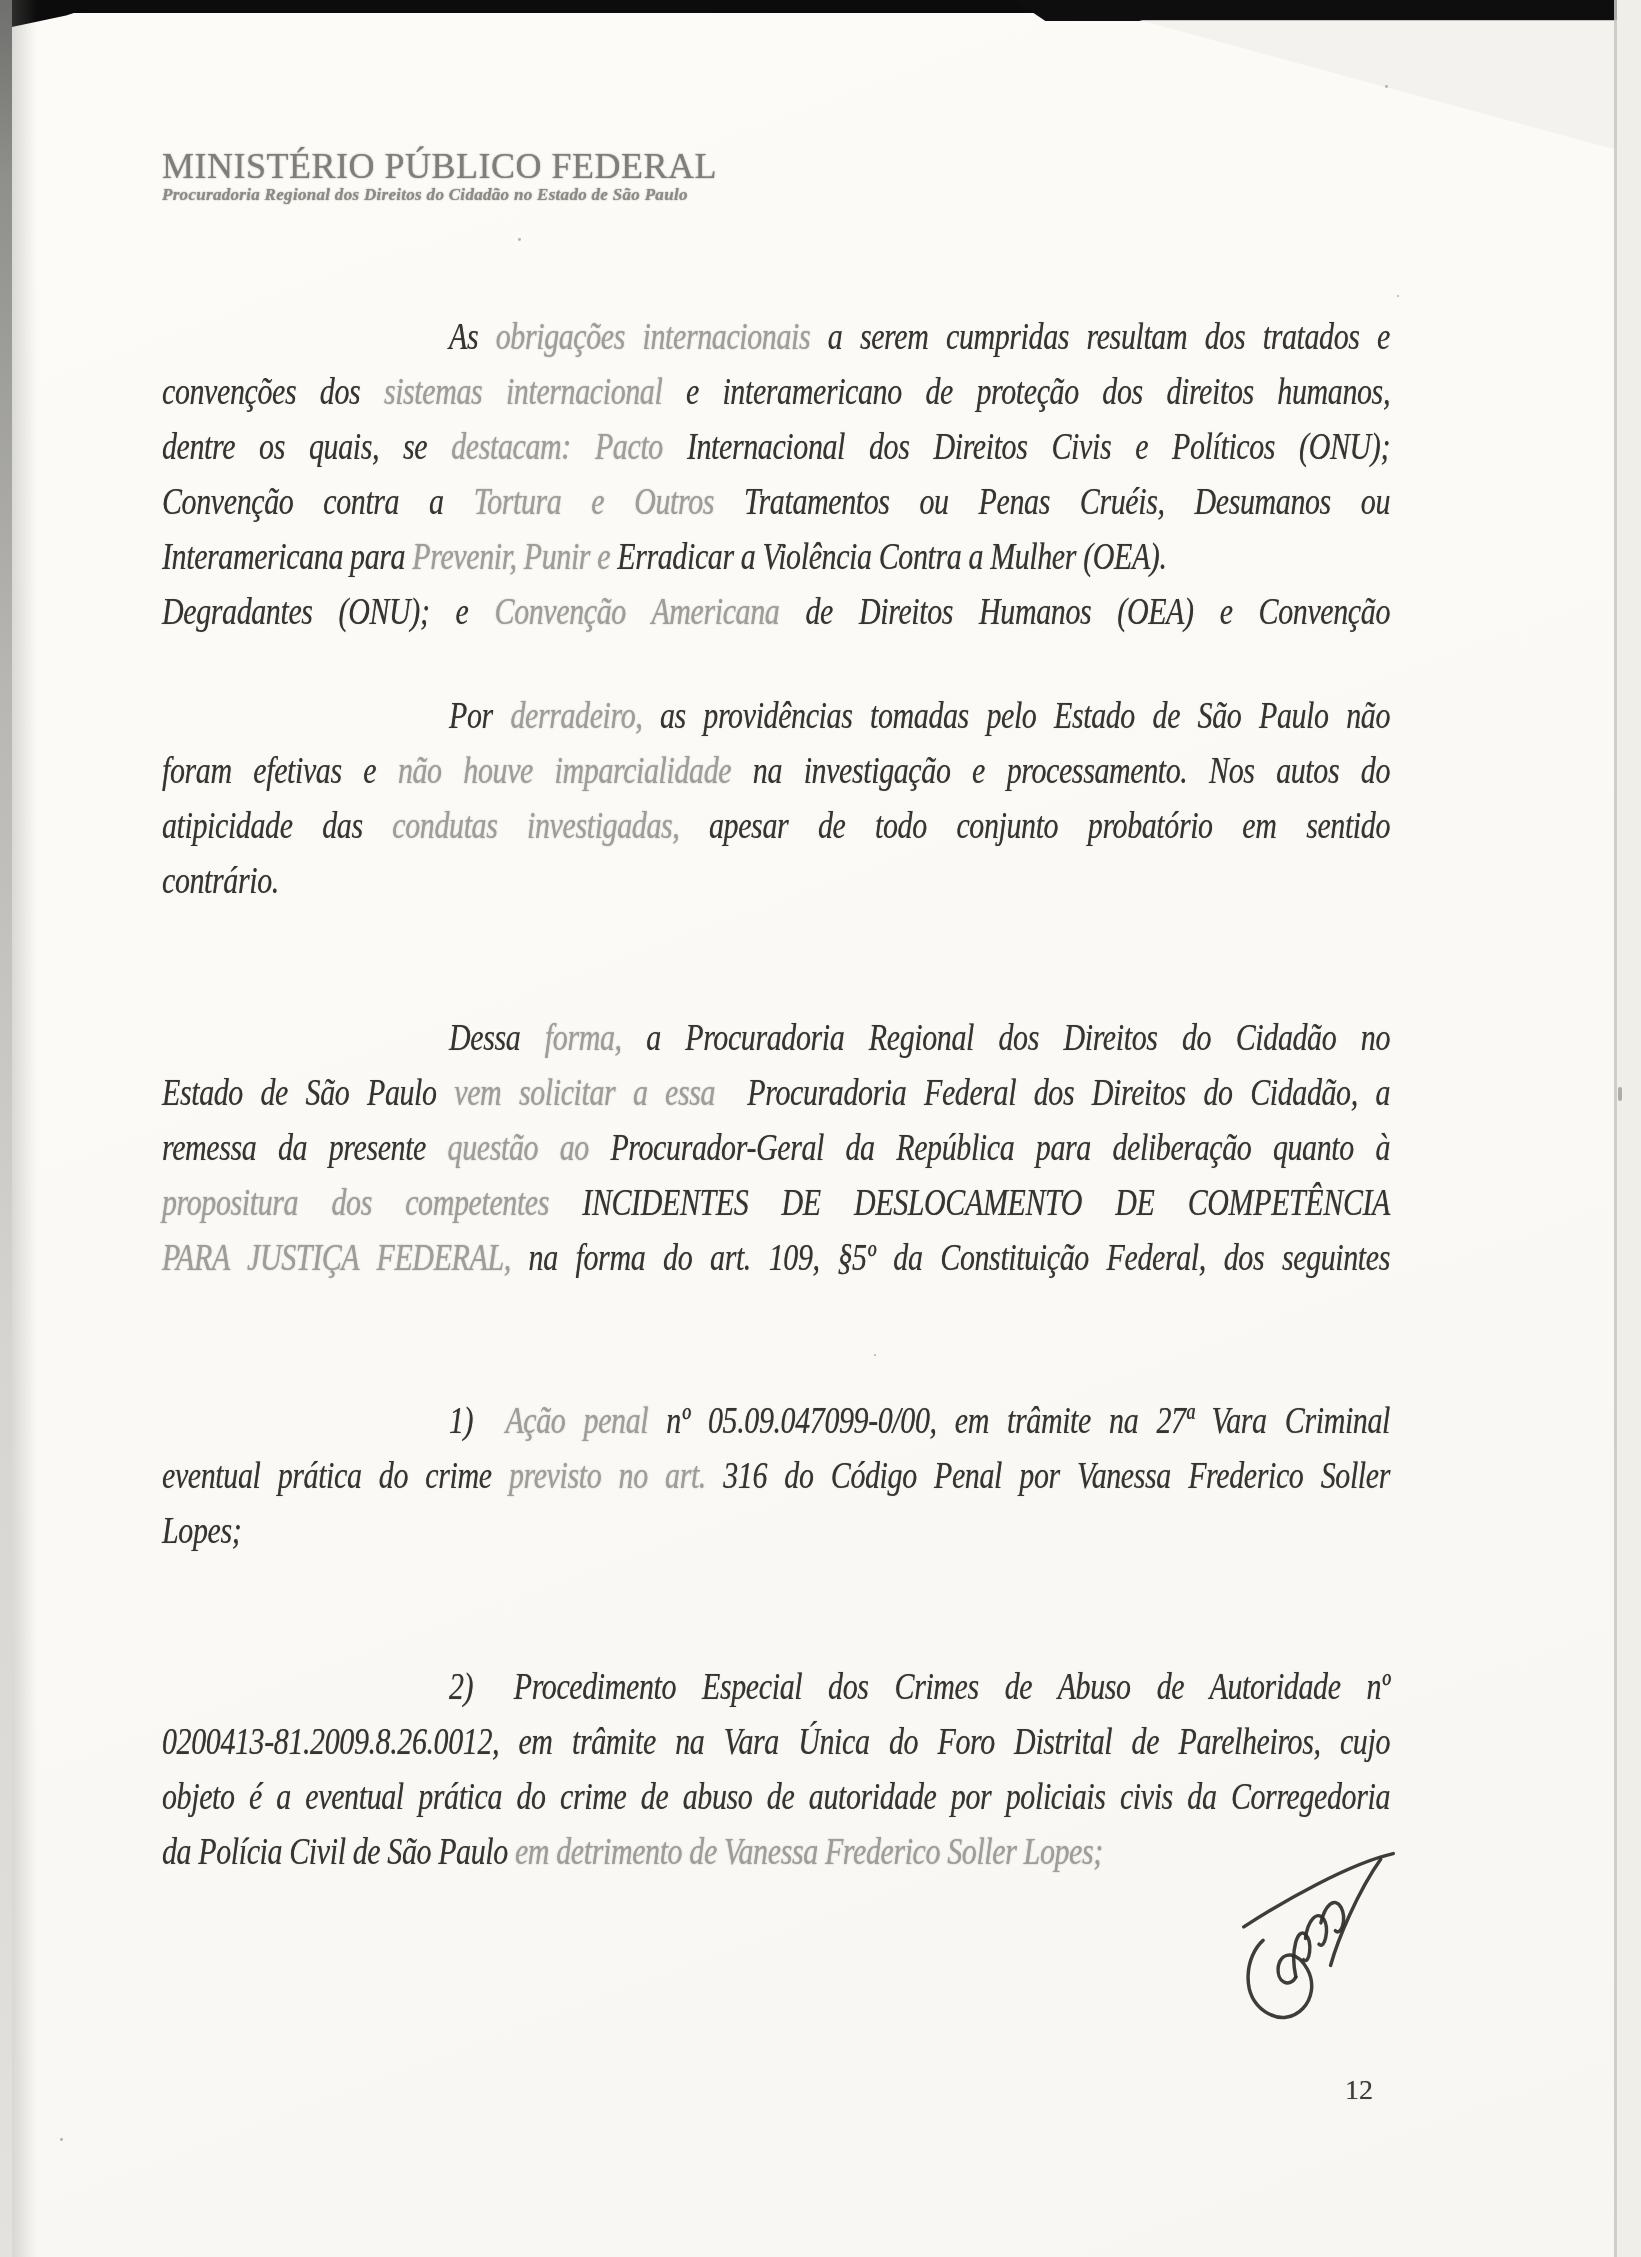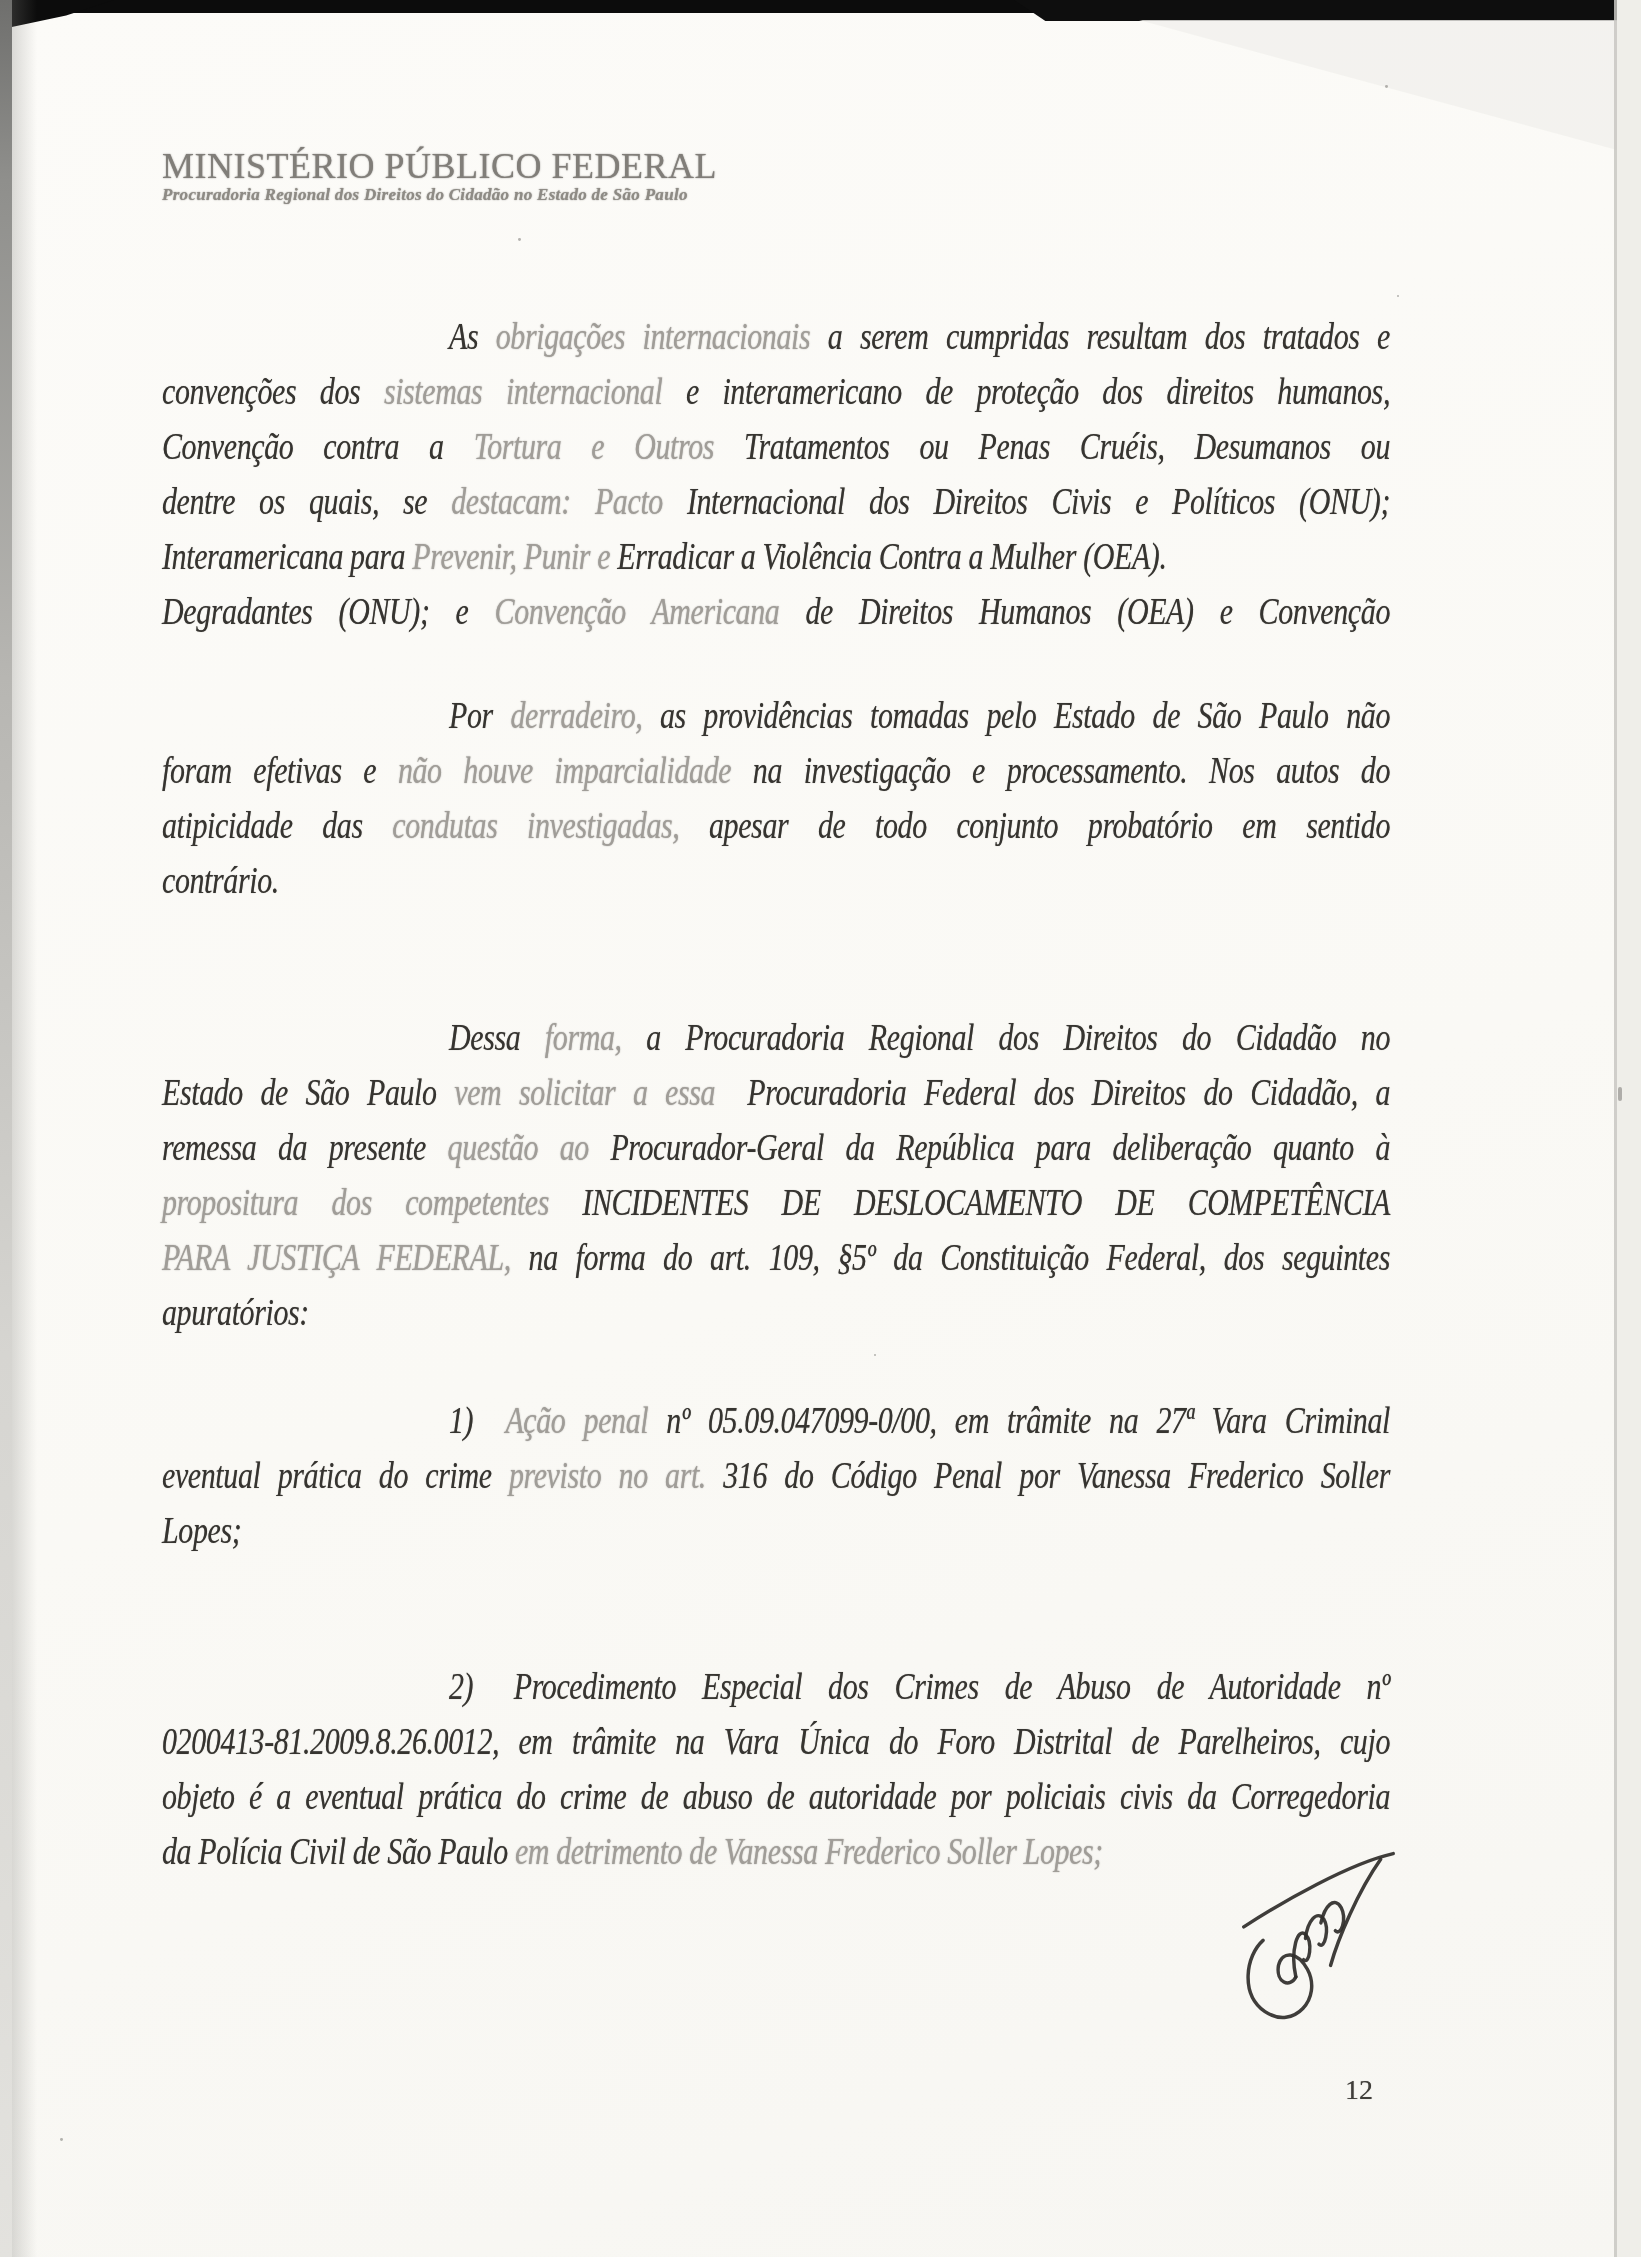--- a/index.html
+++ b/index.html
@@ -89,24 +89,24 @@
   </header>
 
   <div class="par p1">
       <div class="line indent">
         <div class="ln"><span class="seg">As </span><span class="seg faded">obrigações internacionais</span><span class="seg"> a serem cumpridas resultam dos tratados e</span></div>
       </div>
       <div class="line">
         <div class="ln"><span class="seg">convenções dos </span><span class="seg faded">sistemas internacional</span><span class="seg"> e interamericano de proteção dos direitos humanos,</span></div>
       </div>
       <div class="line">
-        <div class="ln"><span class="seg">Convenção contra a </span><span class="seg faded">Tortura e Outros</span><span class="seg"> Tratamentos ou Penas Cruéis, Desumanos ou</span></div>
+        <div class="ln"><span class="seg">dentre os quais, se </span><span class="seg faded">destacam: Pacto</span><span class="seg"> Internacional dos Direitos Civis e Políticos (ONU);</span></div>
       </div>
       <div class="line">
-        <div class="ln"><span class="seg">dentre os quais, se </span><span class="seg faded">destacam: Pacto</span><span class="seg"> Internacional dos Direitos Civis e Políticos (ONU);</span></div>
+        <div class="ln"><span class="seg">Convenção contra a </span><span class="seg faded">Tortura e Outros</span><span class="seg"> Tratamentos ou Penas Cruéis, Desumanos ou</span></div>
       </div>
       <div class="line last">
         <div class="ln"><span class="seg">Interamericana para </span><span class="seg faded">Prevenir, Punir e</span><span class="seg"> Erradicar a Violência Contra a Mulher (OEA).</span></div>
       </div>
       <div class="line">
         <div class="ln"><span class="seg">Degradantes (ONU); e </span><span class="seg faded">Convenção Americana</span><span class="seg"> de Direitos Humanos (OEA) e Convenção</span></div>
       </div>
     </div>
   <div class="par p2">
       <div class="line indent">
@@ -130,23 +130,20 @@
         <div class="ln"><span class="seg">Estado de São Paulo </span><span class="seg faded">vem solicitar a essa</span><span class="seg">  Procuradoria Federal dos Direitos do Cidadão, a</span></div>
       </div>
       <div class="line">
         <div class="ln"><span class="seg">remessa da presente </span><span class="seg faded">questão ao</span><span class="seg"> Procurador-Geral da República para deliberação quanto à</span></div>
       </div>
       <div class="line">
         <div class="ln"><span class="seg faded">propositura dos competentes </span><span class="seg">INCIDENTES DE DESLOCAMENTO DE COMPETÊNCIA</span></div>
       </div>
       <div class="line">
         <div class="ln"><span class="seg faded">PARA JUSTIÇA FEDERAL,</span><span class="seg"> na forma do art. 109, §5º da Constituição Federal, dos seguintes</span></div>
-      </div>
-      <div class="line last">
-        <div class="ln"><span class="seg">apuratórios:</span></div>
       </div>
     </div>
   <div class="par i1">
       <div class="line indent">
         <div class="ln"><span class="seg">1)  </span><span class="seg faded">Ação penal</span><span class="seg"> nº 05.09.047099-0/00, em trâmite na 27ª Vara Criminal</span></div>
       </div>
       <div class="line">
         <div class="ln"><span class="seg">eventual prática do crime </span><span class="seg faded">previsto no art.</span><span class="seg"> 316 do Código Penal por Vanessa Frederico Soller</span></div>
       </div>
       <div class="line last">

